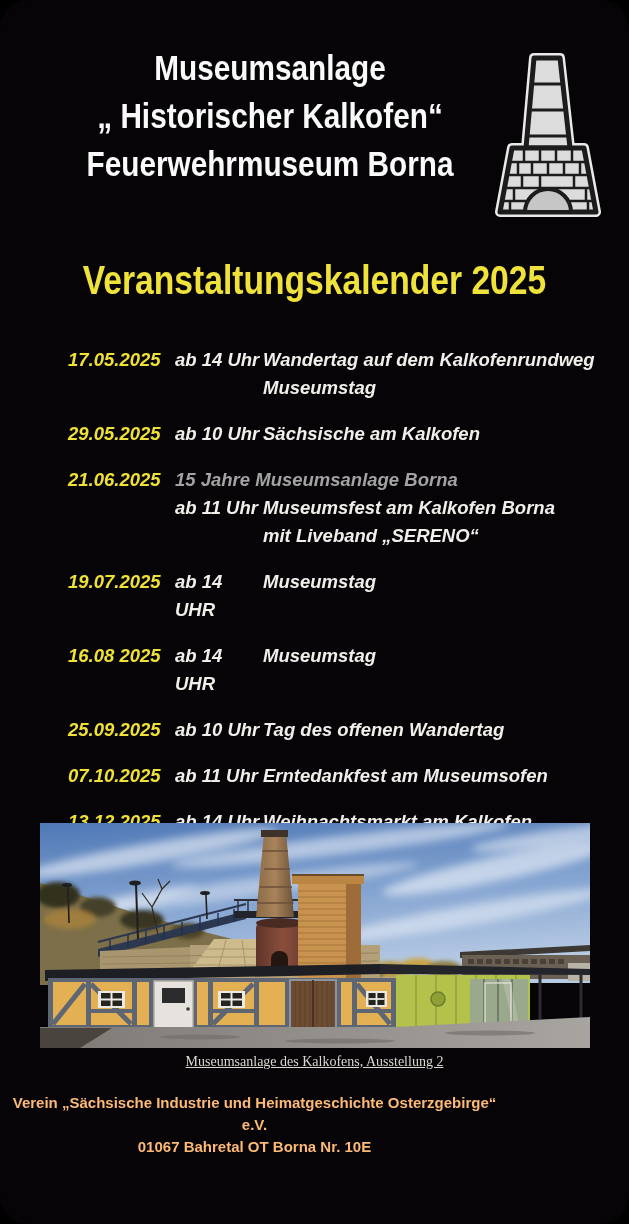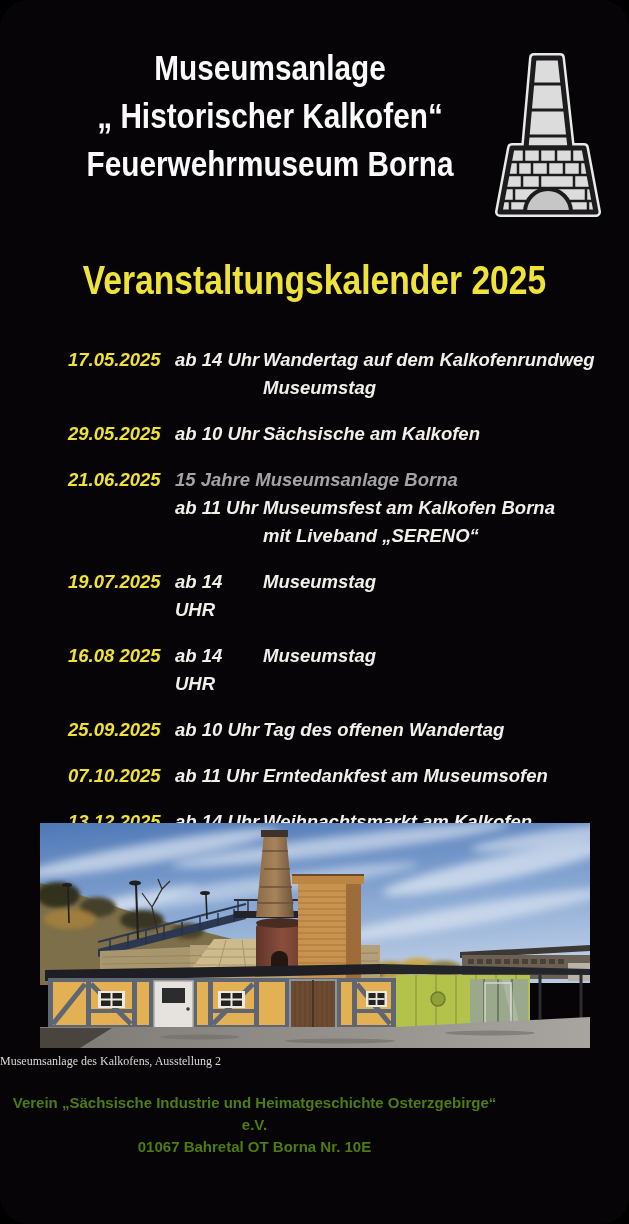--- a/index.html
+++ b/index.html
@@ -25,26 +25,26 @@
   .event{display:flex;margin-bottom:18px;font-size:18.5px;font-weight:bold;line-height:28px;}
   .event .date{width:107px;flex:none;color:#efe135;}
   .ebody{flex:1;color:#f2efeb;}
   .eline{display:flex;}
   .eline .time{width:88px;flex:none;}
   .highlight{color:#a3a3a3;}
   
   .photo{position:absolute;top:823px;left:40px;width:550px;height:225px;}
   .photo svg{display:block;width:100%;height:100%;}
   .caption{
-    position:absolute;top:1054px;left:0;width:629px;
-    font-family:"Liberation Serif",serif;font-size:12px;color:#ddd8d2;
+    position:absolute;top:1054px;left:0;width:629px;text-align:center;
+    font-family:"Liberation Serif",serif;font-size:14px;color:#ddd8d2;text-decoration:underline;
   }
   .footer{
     position:absolute;top:1092px;left:0;width:509px;text-align:center;
-    color:#4d7c0f;font-weight:bold;font-size:15px;line-height:22px;
+    color:#fdba74;font-weight:bold;font-size:15px;line-height:22px;
   }
 </style>
 </head>
 <body>
 
 <div class="flyer">
 
   <div class="hdr">
     <div>Museumsanlage</div>
     <div>„ Historischer Kalkofen“</div>

